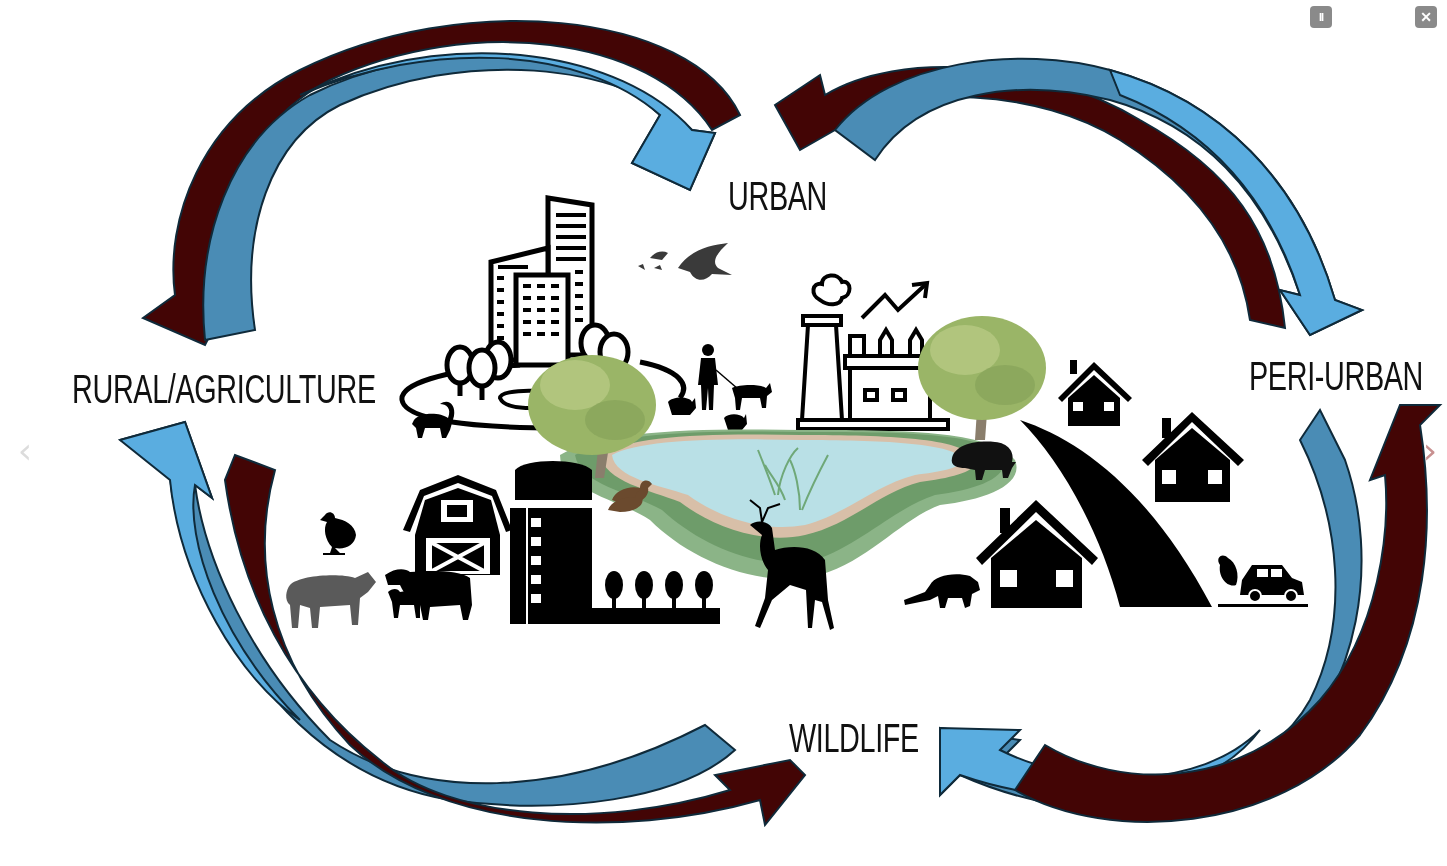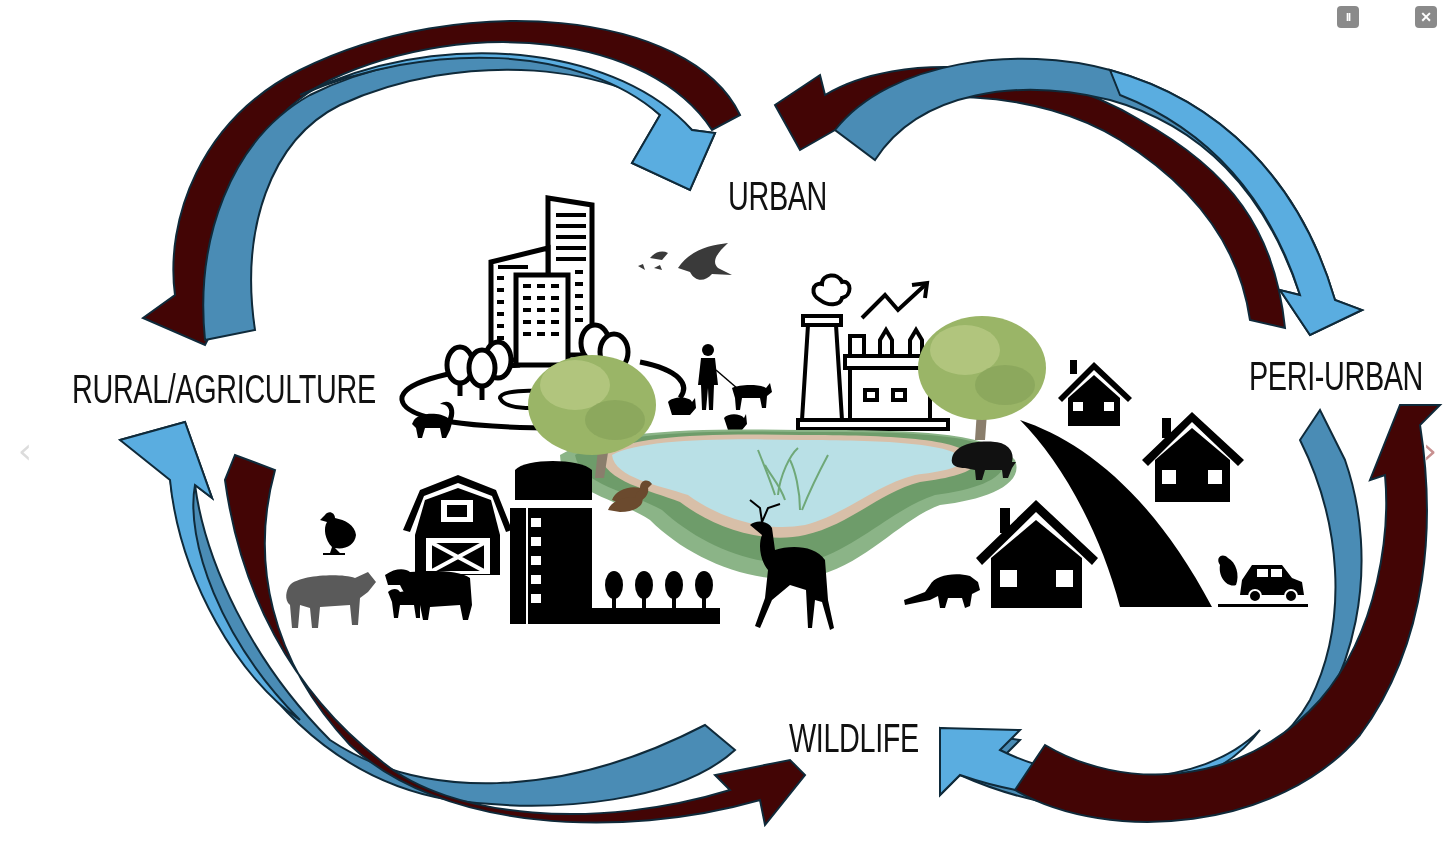--- a/index.html
+++ b/index.html
@@ -276,21 +276,21 @@
       <path d="M385,575 C395,568 405,568 410,572 C430,570 460,570 470,578 L472,605 L468,620 L463,620 L460,605 L430,607 L428,620 L423,620 L420,605 C410,603 405,595 400,585 L388,585 Z"></path>
       <path d="M388,592 C392,588 398,588 400,592 C408,590 418,592 420,598 L420,618 L416,618 L414,605 L400,605 L398,618 L394,618 L392,602 Z"></path>
     </g>
   </svg>
 
   <div class="label" style="left:728px; top:176px;">URBAN</div>
   <div class="label" style="left:72px; top:369px;">RURAL/AGRICULTURE</div>
   <div class="label" style="left:1249px; top:356px;">PERI-URBAN</div>
   <div class="label" style="left:789px; top:718px;">WILDLIFE</div>
 
-  <div class="ctrl" style="left:1337px;">
+  <div class="ctrl" style="left:1310px;">
     <span style="font-size:11px; letter-spacing:-1px;">II</span>
   </div>
   <div class="ctrl" style="left:1415px;">
     <span>✕</span>
   </div>
   <div class="nav" style="left:10px;">
     <span>‹</span>
   </div>
   <div class="nav" style="left:1415px;">
     <span style="color:#c89090;">›</span>

